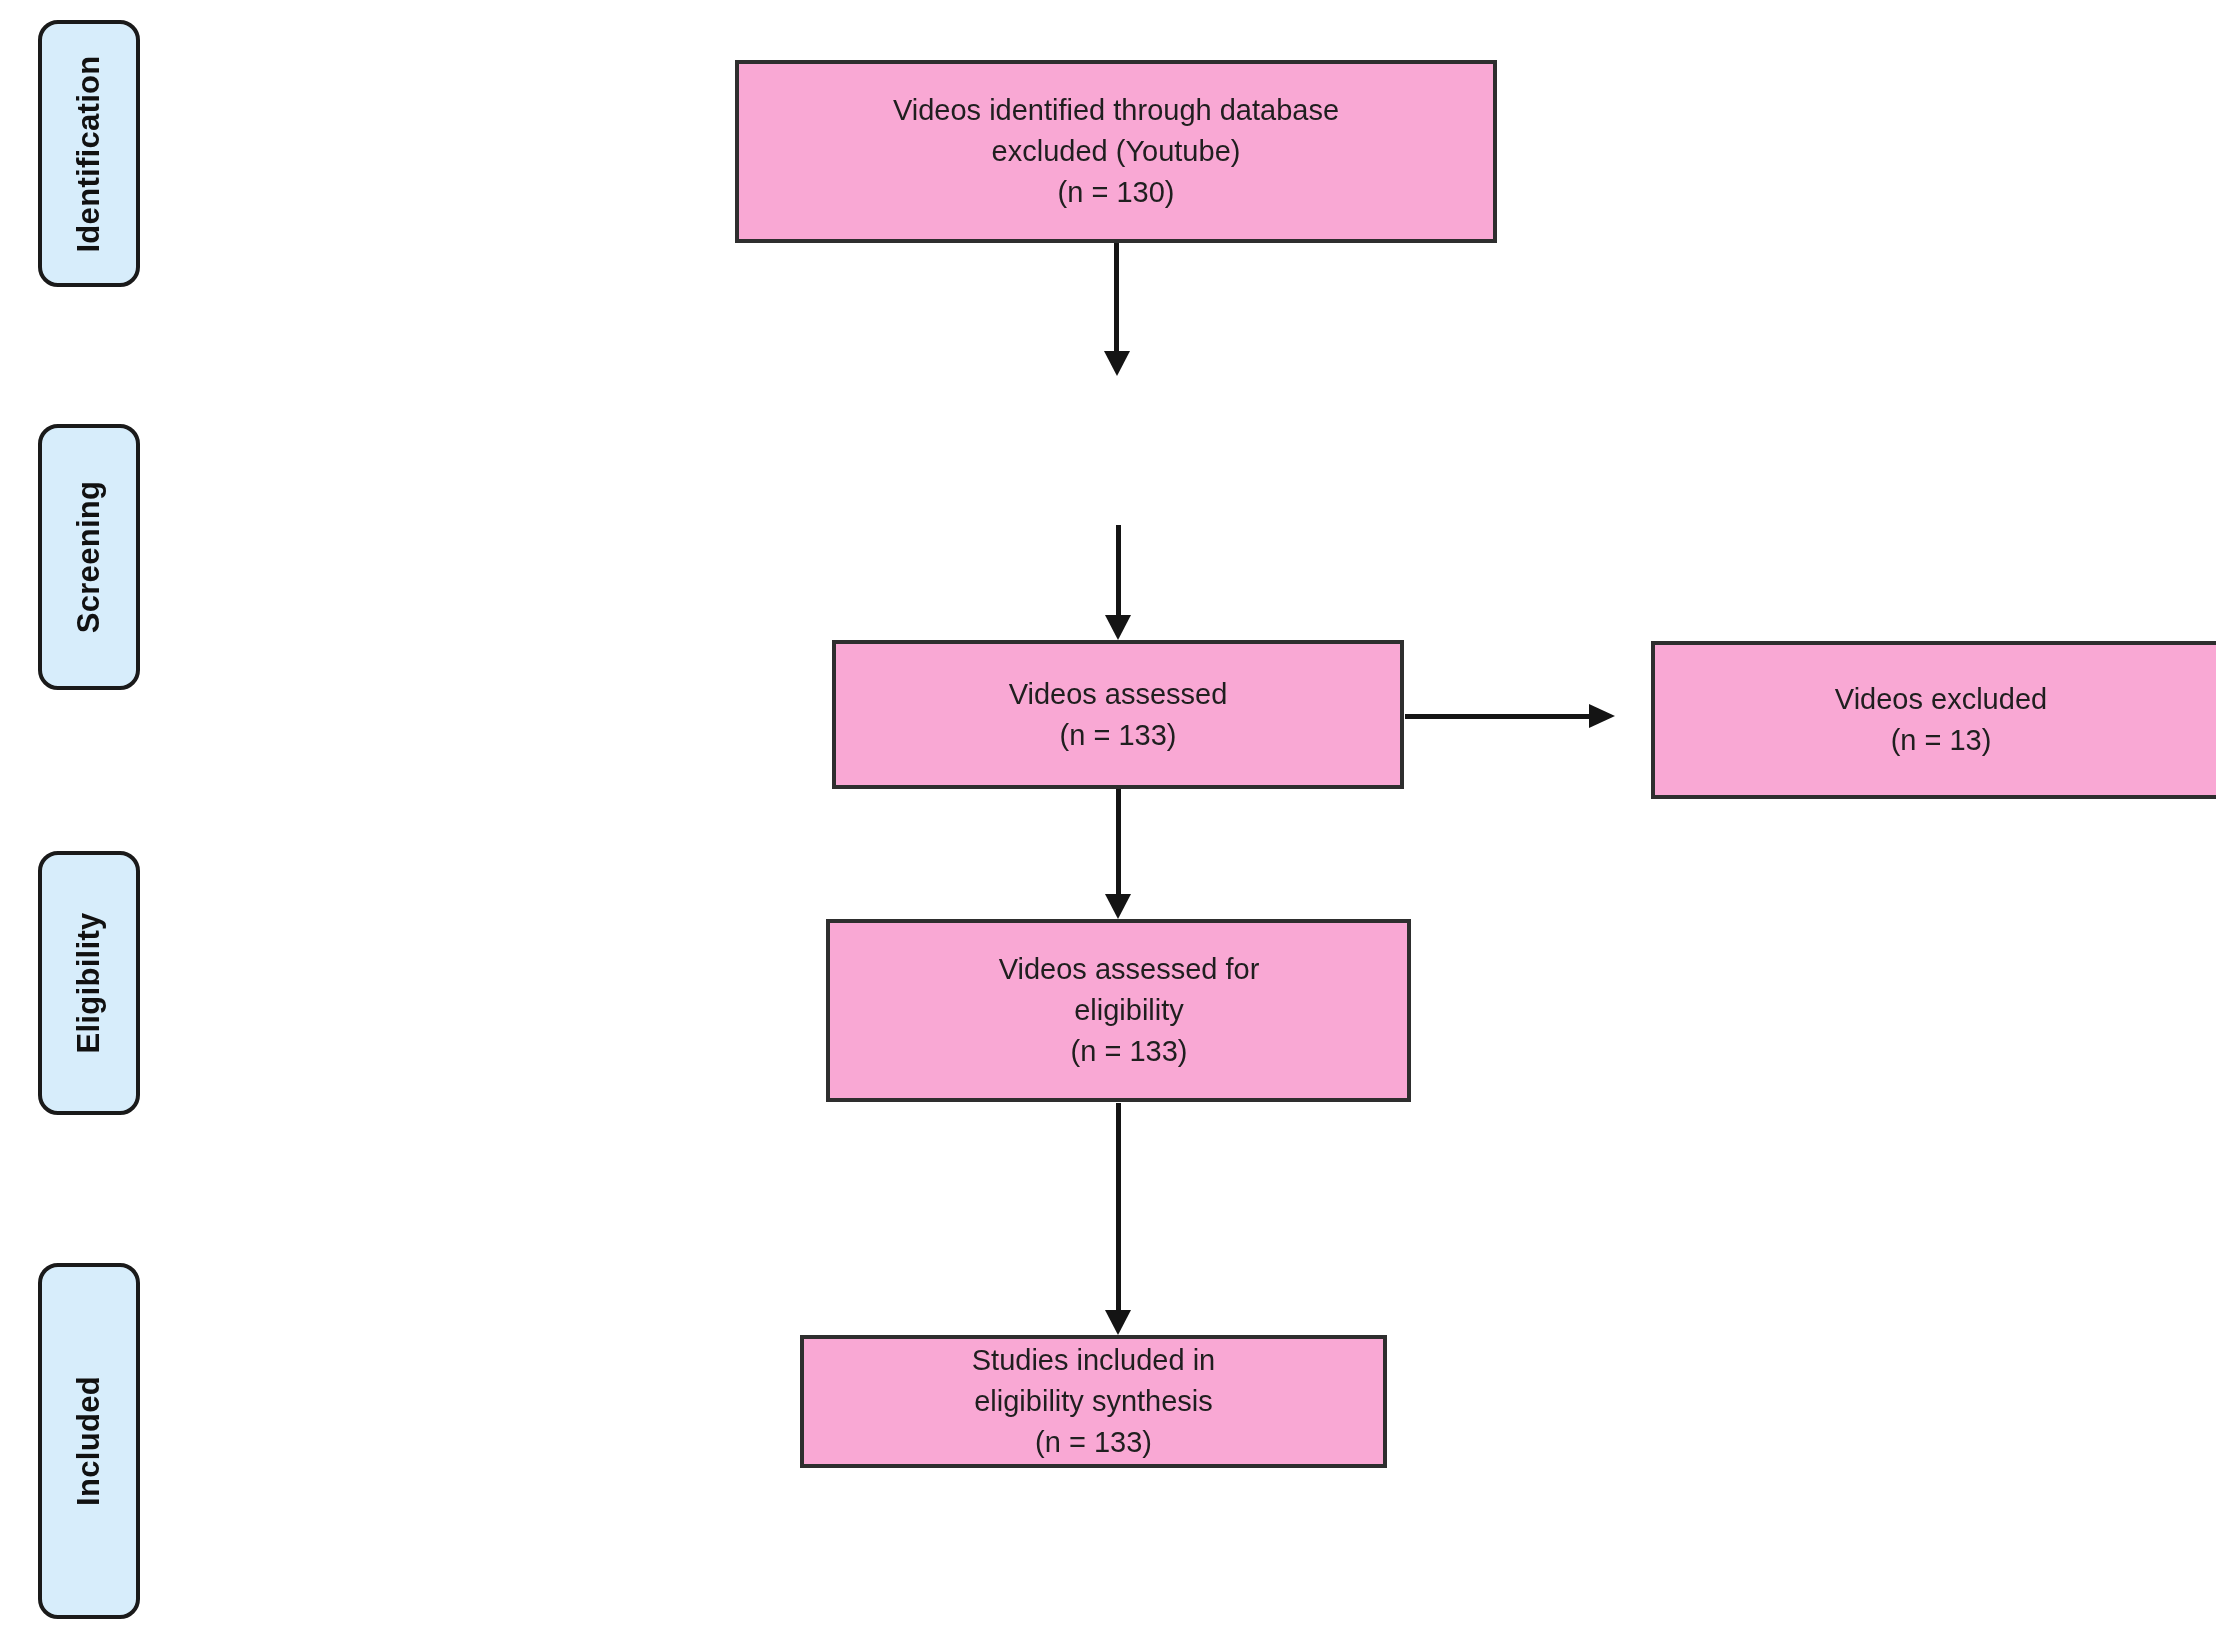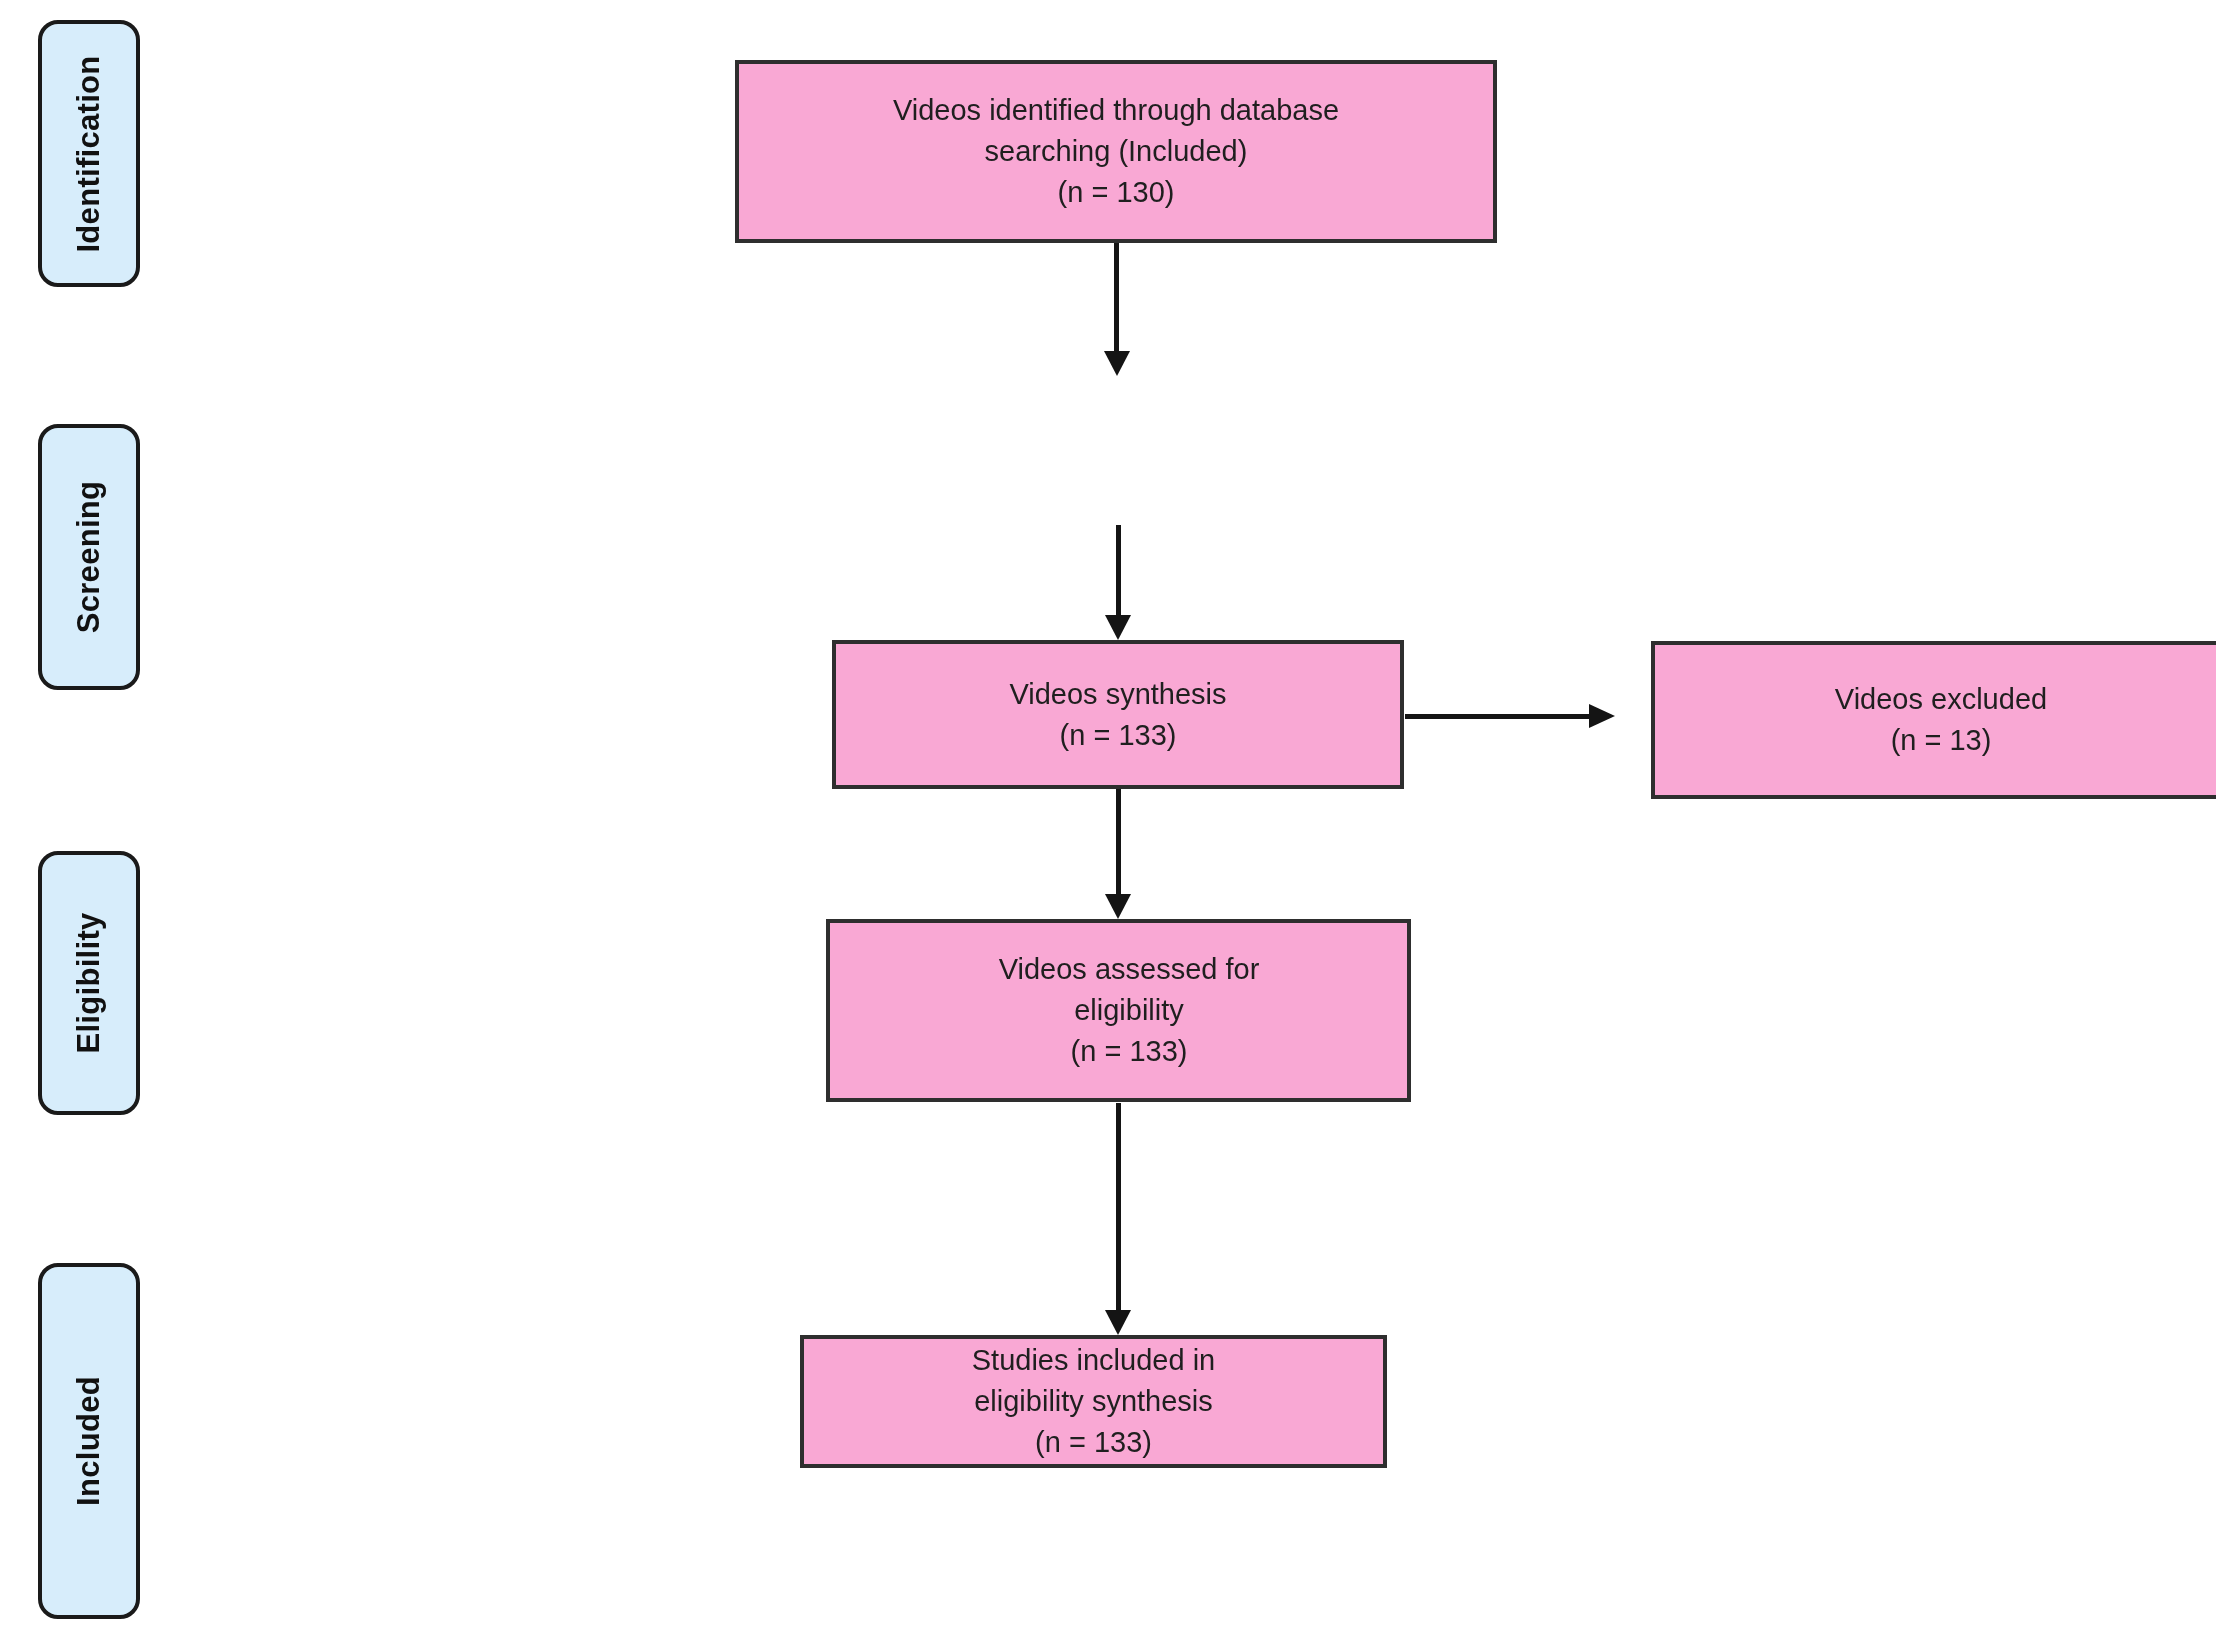--- a/index.html
+++ b/index.html
@@ -93,27 +93,27 @@
   </div>
   <div class="stage" style="top:851px; height:264px;">
     <span class="stage-text">Eligibility</span>
   </div>
   <div class="stage" style="top:1263px; height:356px;">
     <span class="stage-text">Included</span>
   </div>
 
   <div class="node" style="left:735px; top:60px; width:762px; height:183px;">
     <div>Videos identified through database</div>
-    <div>searching (Included)</div>
+    <div>excluded (Youtube)</div>
     <div>(n = 130)</div>
   </div>
 
 
   <div class="node" style="left:832px; top:640px; width:572px; height:149px;">
-    <div>Videos synthesis</div>
+    <div>Videos assessed</div>
     <div>(n = 133)</div>
   </div>
 
   <div class="node" style="left:1615px; top:641px; width:580px; height:158px;margin-left:36px;">
     <div>Videos excluded</div>
     <div>(n = 13)</div>
   </div>
 
   <div class="node" style="left:826px; top:919px; width:585px; height:183px;padding-left:21px;">
     <div>Videos assessed for</div>

